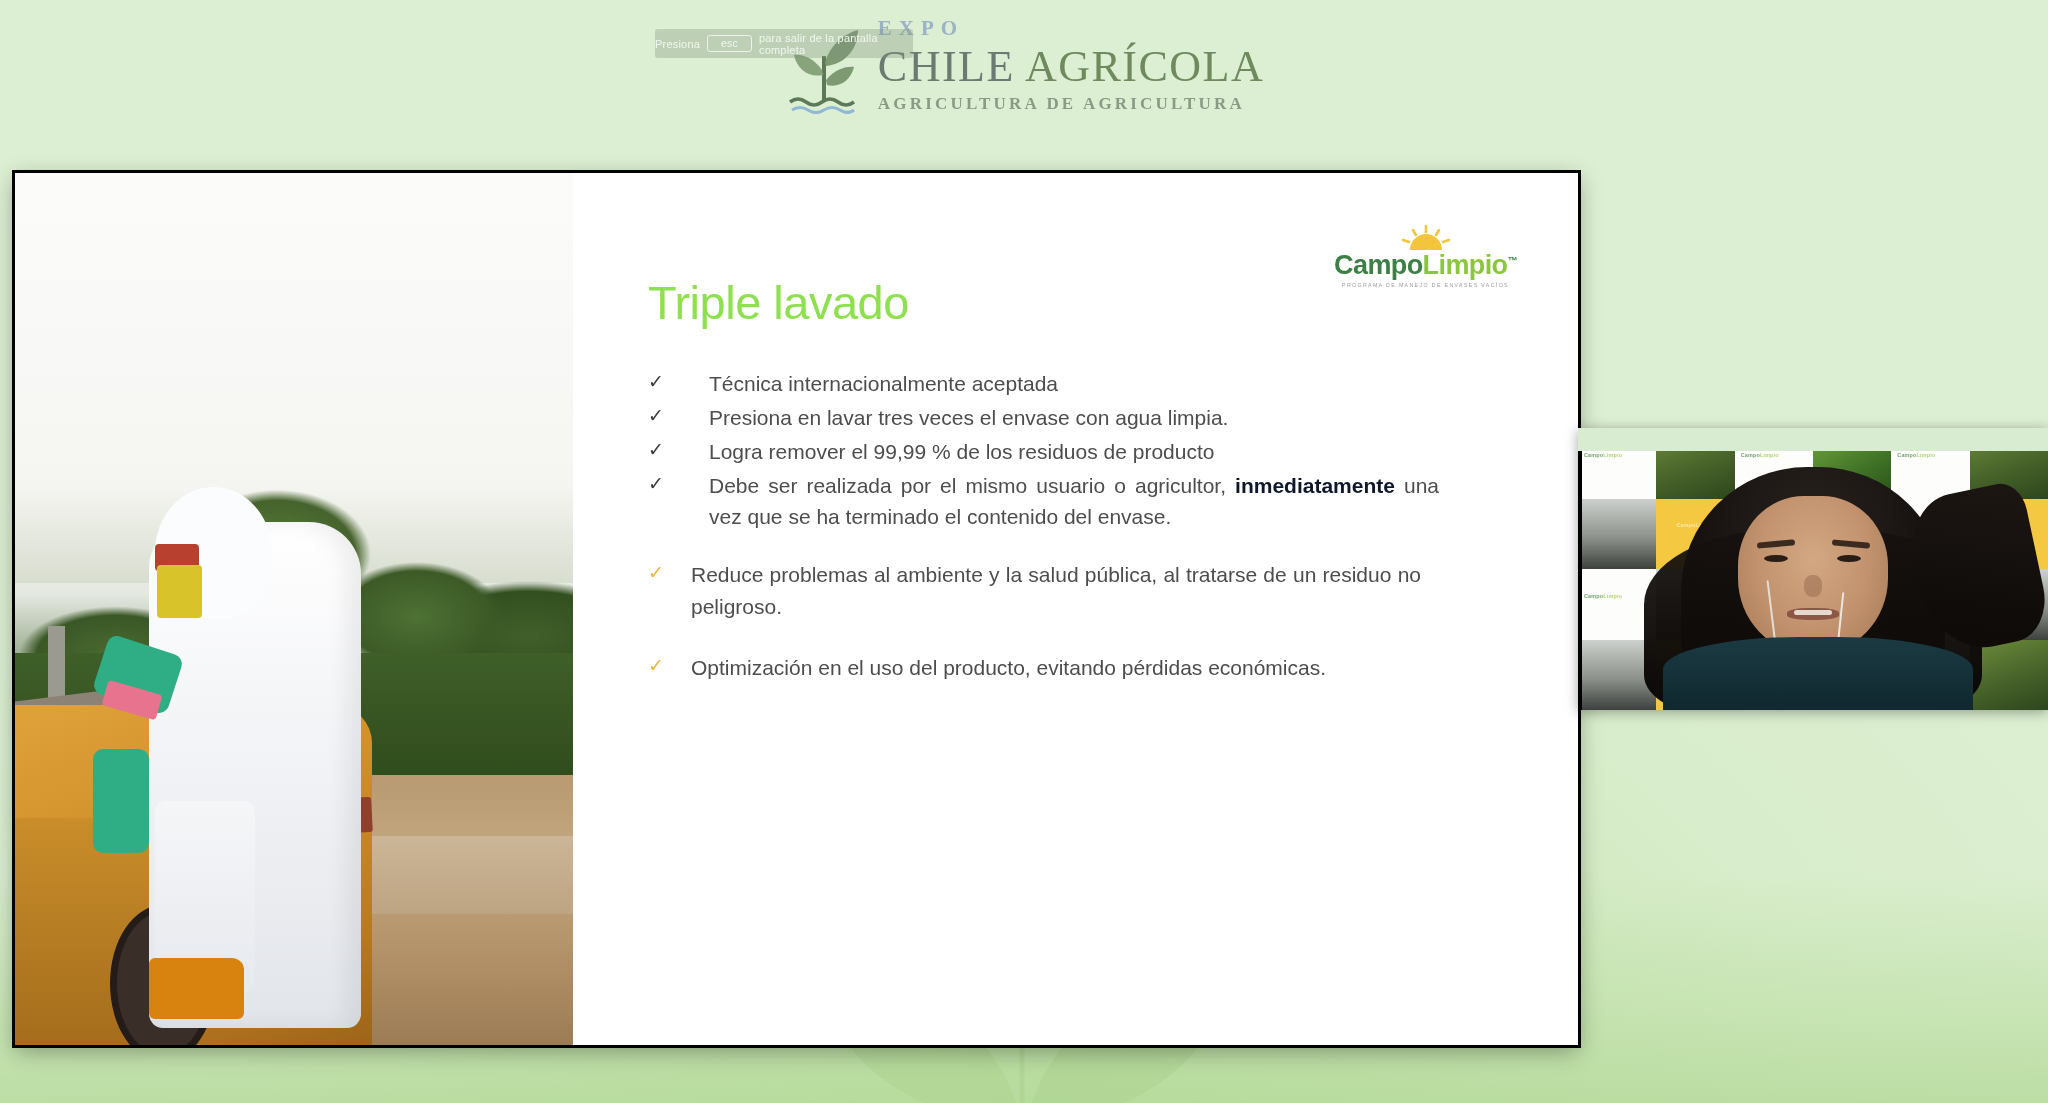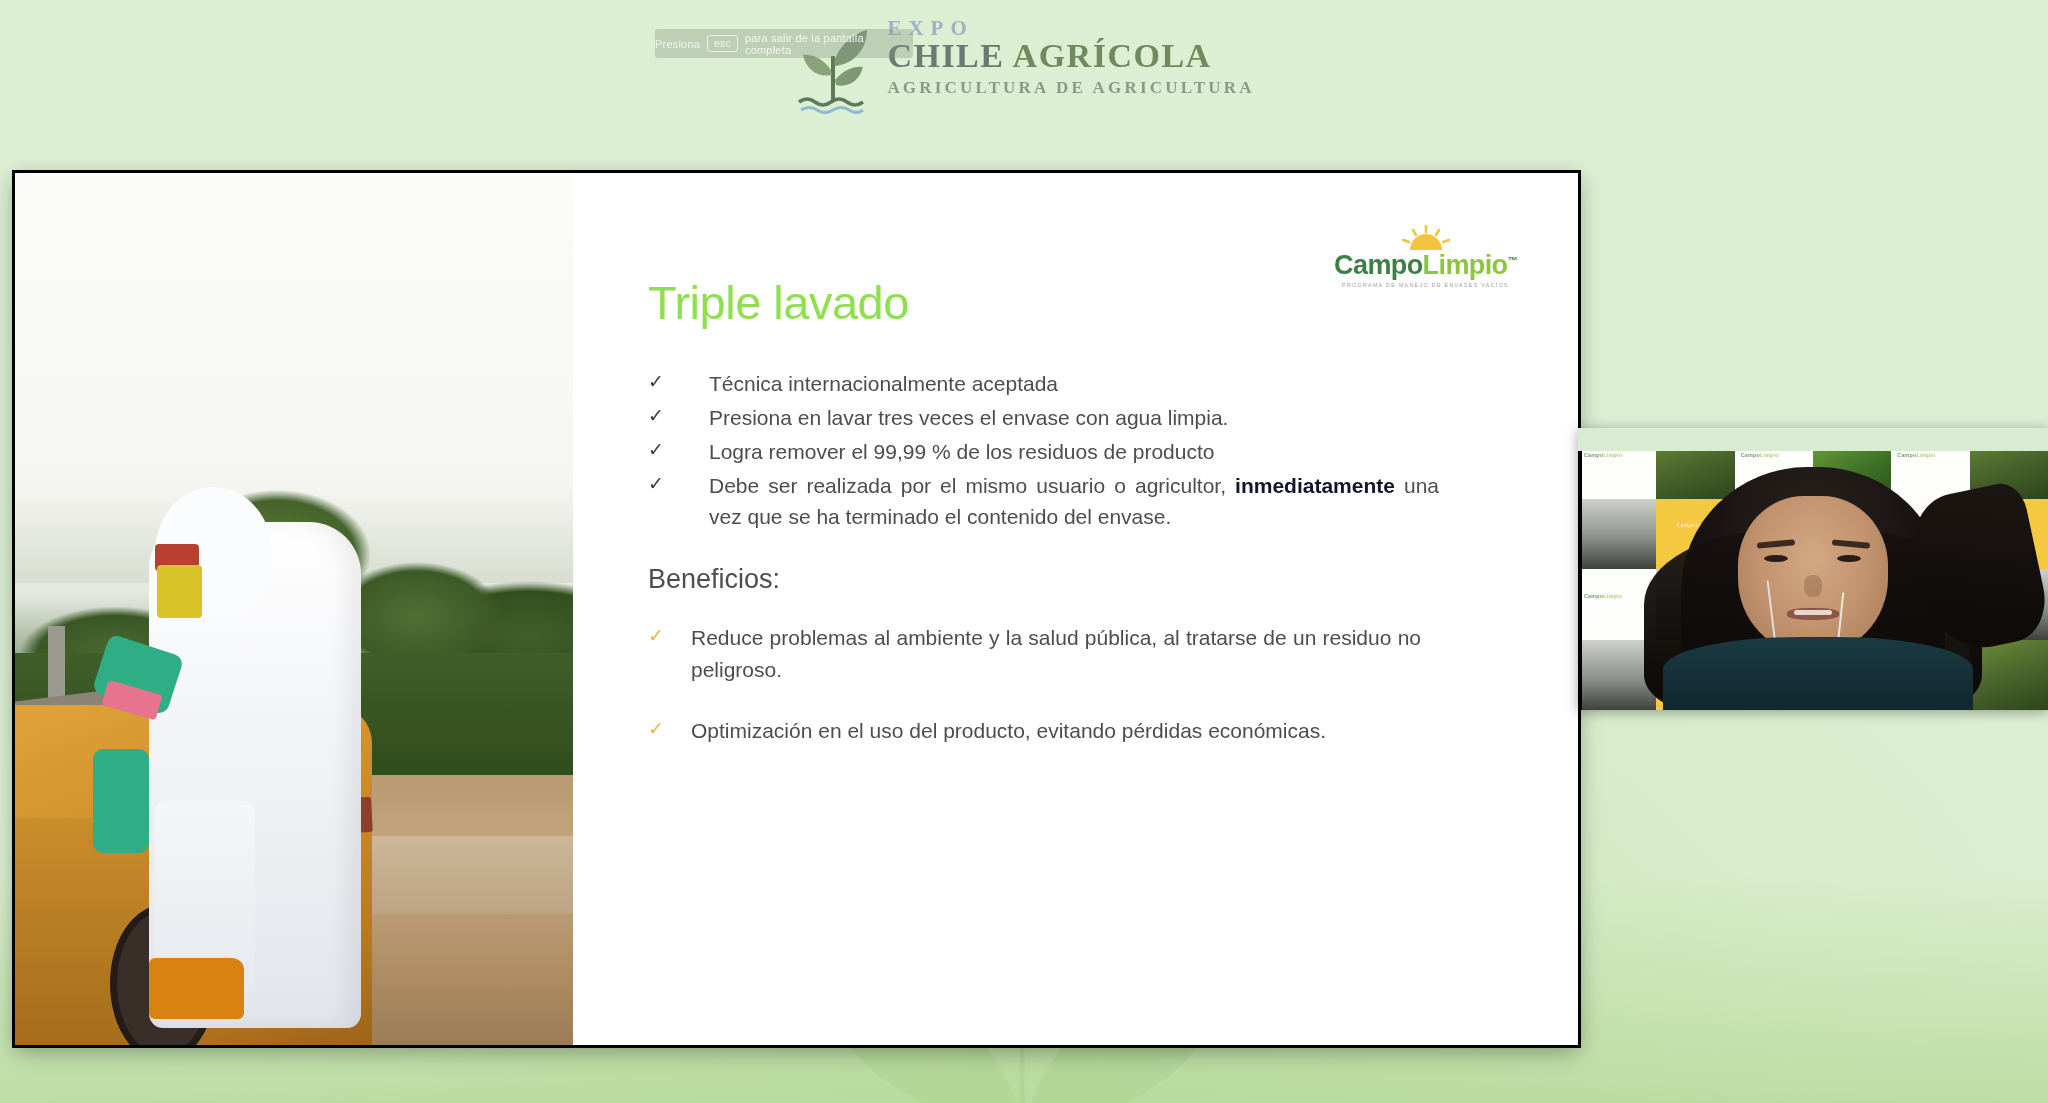--- a/index.html
+++ b/index.html
@@ -35,43 +35,43 @@
   }
   #brand-sprout { width:80px; height:92px; flex:none; margin-top:4px; }
   #brand-text { text-align:left; line-height:1; }
   #brand-expo {
     font-family:"Liberation Serif", serif;
     font-size:21px; font-weight:700; letter-spacing:7px;
     color:#8fa9c4; opacity:.85;
   }
   #brand-title {
     font-family:"Liberation Serif", serif;
-    font-size:34px; font-weight:700; letter-spacing:1.5px;
-    color:#6b7a72; margin-top:0;
+    font-size:44px; font-weight:400; letter-spacing:1.5px;
+    color:#6b7a72; margin-top:6px;
   }
   #brand-title .ag { color:#6f8a5d; }
   #brand-sub {
     font-family:"Liberation Serif", serif;
     font-size:17px; font-weight:700; letter-spacing:3.2px;
     color:#8a9a86; margin-top:6px;
   }
 
   
   #fs-toast {
     position:absolute; top:29px; left:655px;
     width:258px; height:29px;
     background:rgba(130,150,130,.34);
     border-radius:3px;
     display:flex; align-items:center; justify-content:center; gap:7px;
     font-size:11px; color:#f2f6f0;
     letter-spacing:.2px;
   }
   #fs-toast .kbd {
     border:1px solid rgba(255,255,255,.7);
-    border-radius:3px; padding:1px 6px; font-size:10.5px;
+    border-radius:3px; padding:1px 13px; font-size:10.5px;
     line-height:1.25;
   }
 
   
   #slide {
     position:absolute; left:15px; top:173px;
     width:1563px; height:872px;
     background:#ffffff;
     box-shadow:0 0 0 3px #000, 0 6px 22px rgba(0,0,0,.35);
     display:flex; overflow:hidden;
@@ -311,21 +311,20 @@
       <li>
         <span class="tick">✓</span>
         <span class="txt">Logra remover el 99,99 % de los residuos de producto</span>
       </li>
       <li class="justified">
         <span class="tick">✓</span>
         <span class="txt"><span>Debe ser realizada por el mismo usuario o agricultor, </span><span class="hl">inmediatamente</span><span> una vez que se ha terminado el contenido del envase.</span></span>
       </li>
     </ul>
 
-    <h2 id="beneficios">Beneficios:</h2>
 
     <ul class="benefits">
       <li>
         <span class="tick">✓</span>
         <span class="txt">Reduce problemas al ambiente y la salud pública, al tratarse de un residuo no peligroso.</span>
       </li>
       <li>
         <span class="tick">✓</span>
         <span class="txt">Optimización en el uso del producto, evitando pérdidas económicas.</span>
       </li>

